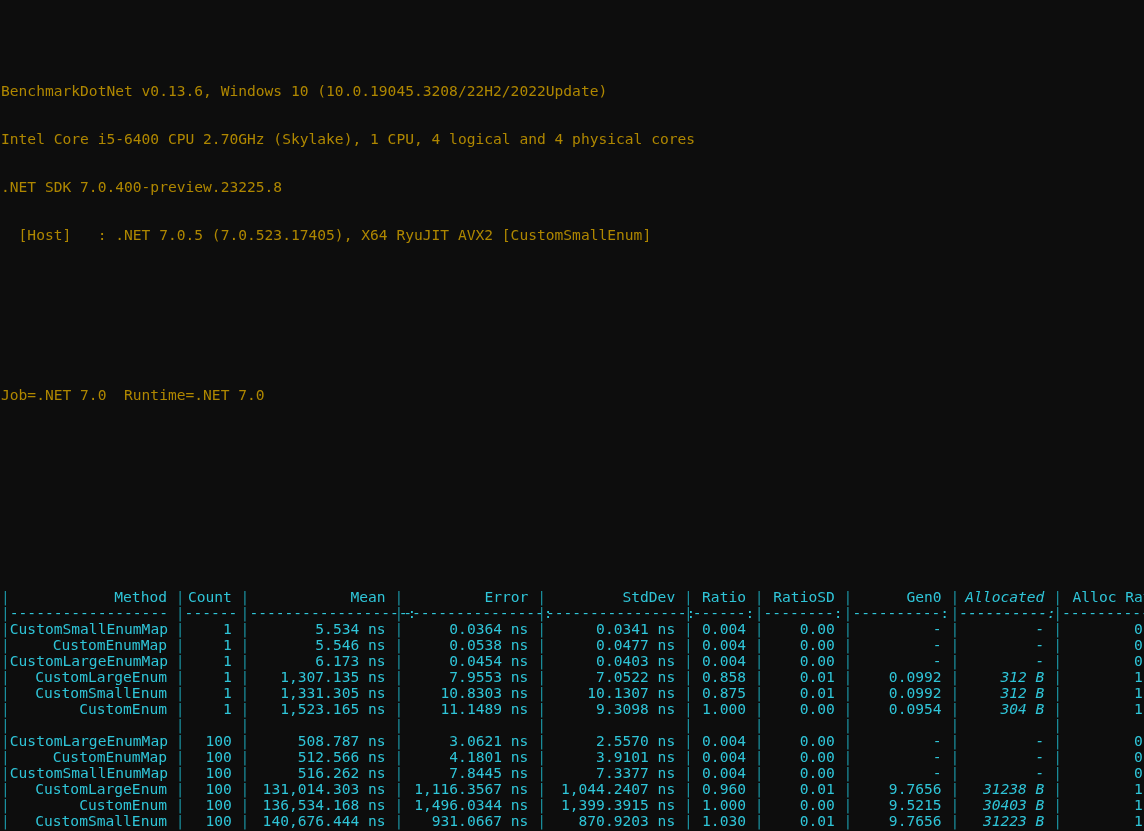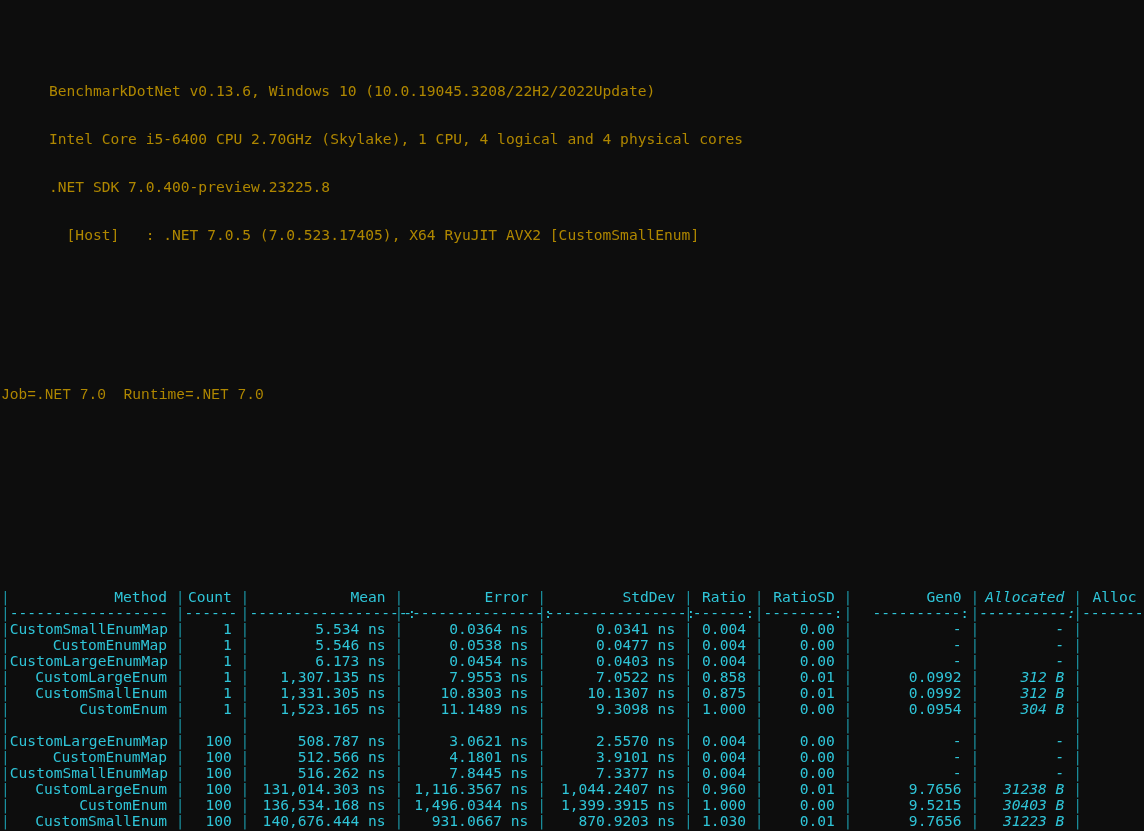--- a/index.html
+++ b/index.html
@@ -19,30 +19,28 @@
   .console {
     padding: 3px 0 0 1px;
     white-space: pre;
   }
   .env-block {
     color: #af8700;
   }
   .env-line {
     white-space: pre;
     height: 16px;
-    padding-left: 48px;
   }
   .blank-line {
     height: 16px;
   }
   .job-line {
     color: #af8700;
     white-space: pre;
     height: 16px;
-    font-family: Liberation Mono, monospace;
   }
   .table {
     color: #2fc5d8;
     white-space: pre;
   }
   .trow {
     height: 16px;
     white-space: pre;
   }
   .sep {
@@ -52,21 +50,21 @@
     display: inline-block;
     text-align: right;
   }
   .cell-method   { width: 166px; }
   .cell-count    { width: 56px; margin-top: 42px; }
   .cell-mean     { width: 145px; }
   .cell-error    { width: 134px; }
   .cell-stddev   { width: 138px; }
   .cell-ratio    { width: 62px; }
   .cell-ratiosd  { width: 80px; }
-  .cell-gen0     { width: 98px; margin-left: 20px; }
+  .cell-gen0     { width: 98px; }
   .cell-alloc    { width: 94px; font-style: italic; }
   .cell-allocr   { width: 116px; }
   .dashes { color: #2fc5d8; }
 </style>
 </head>
 <body>
 
 <div class="console">
 
   <div class="env-block">

